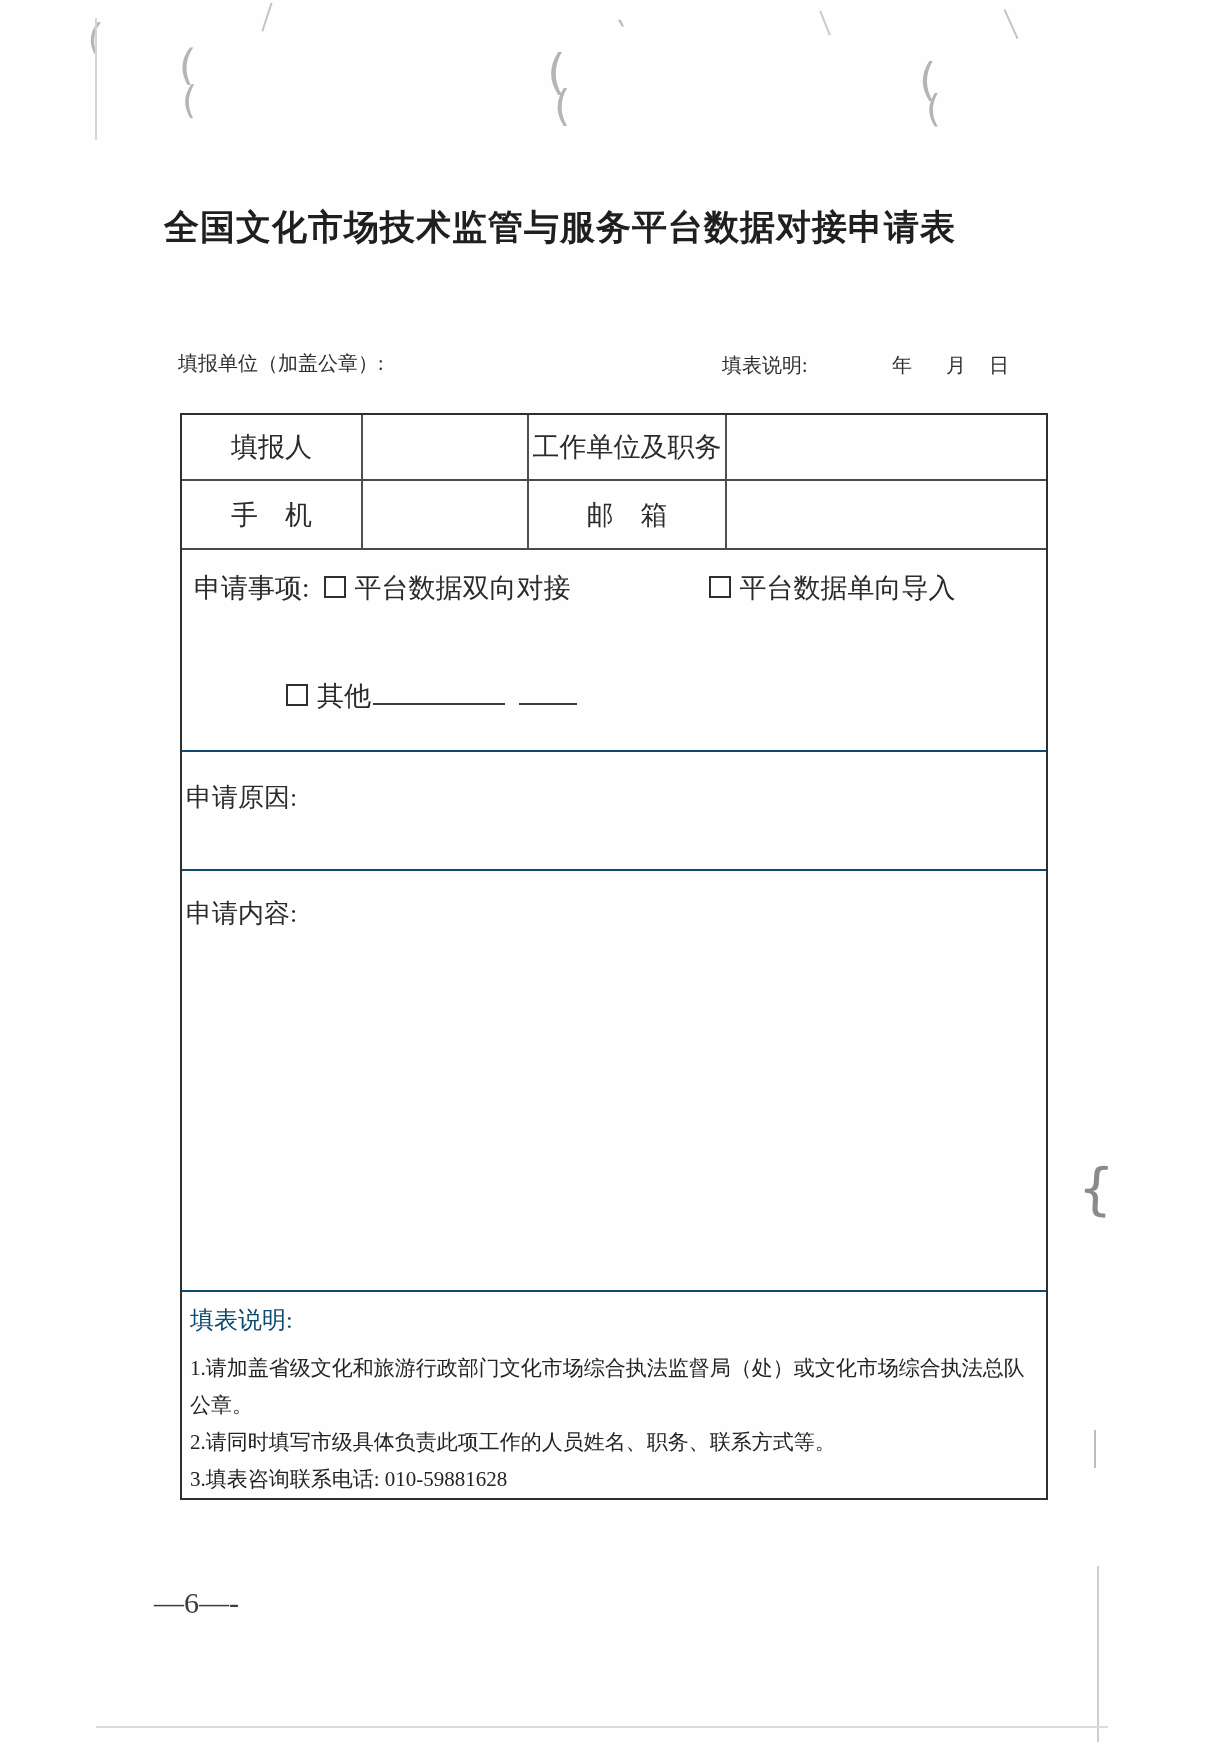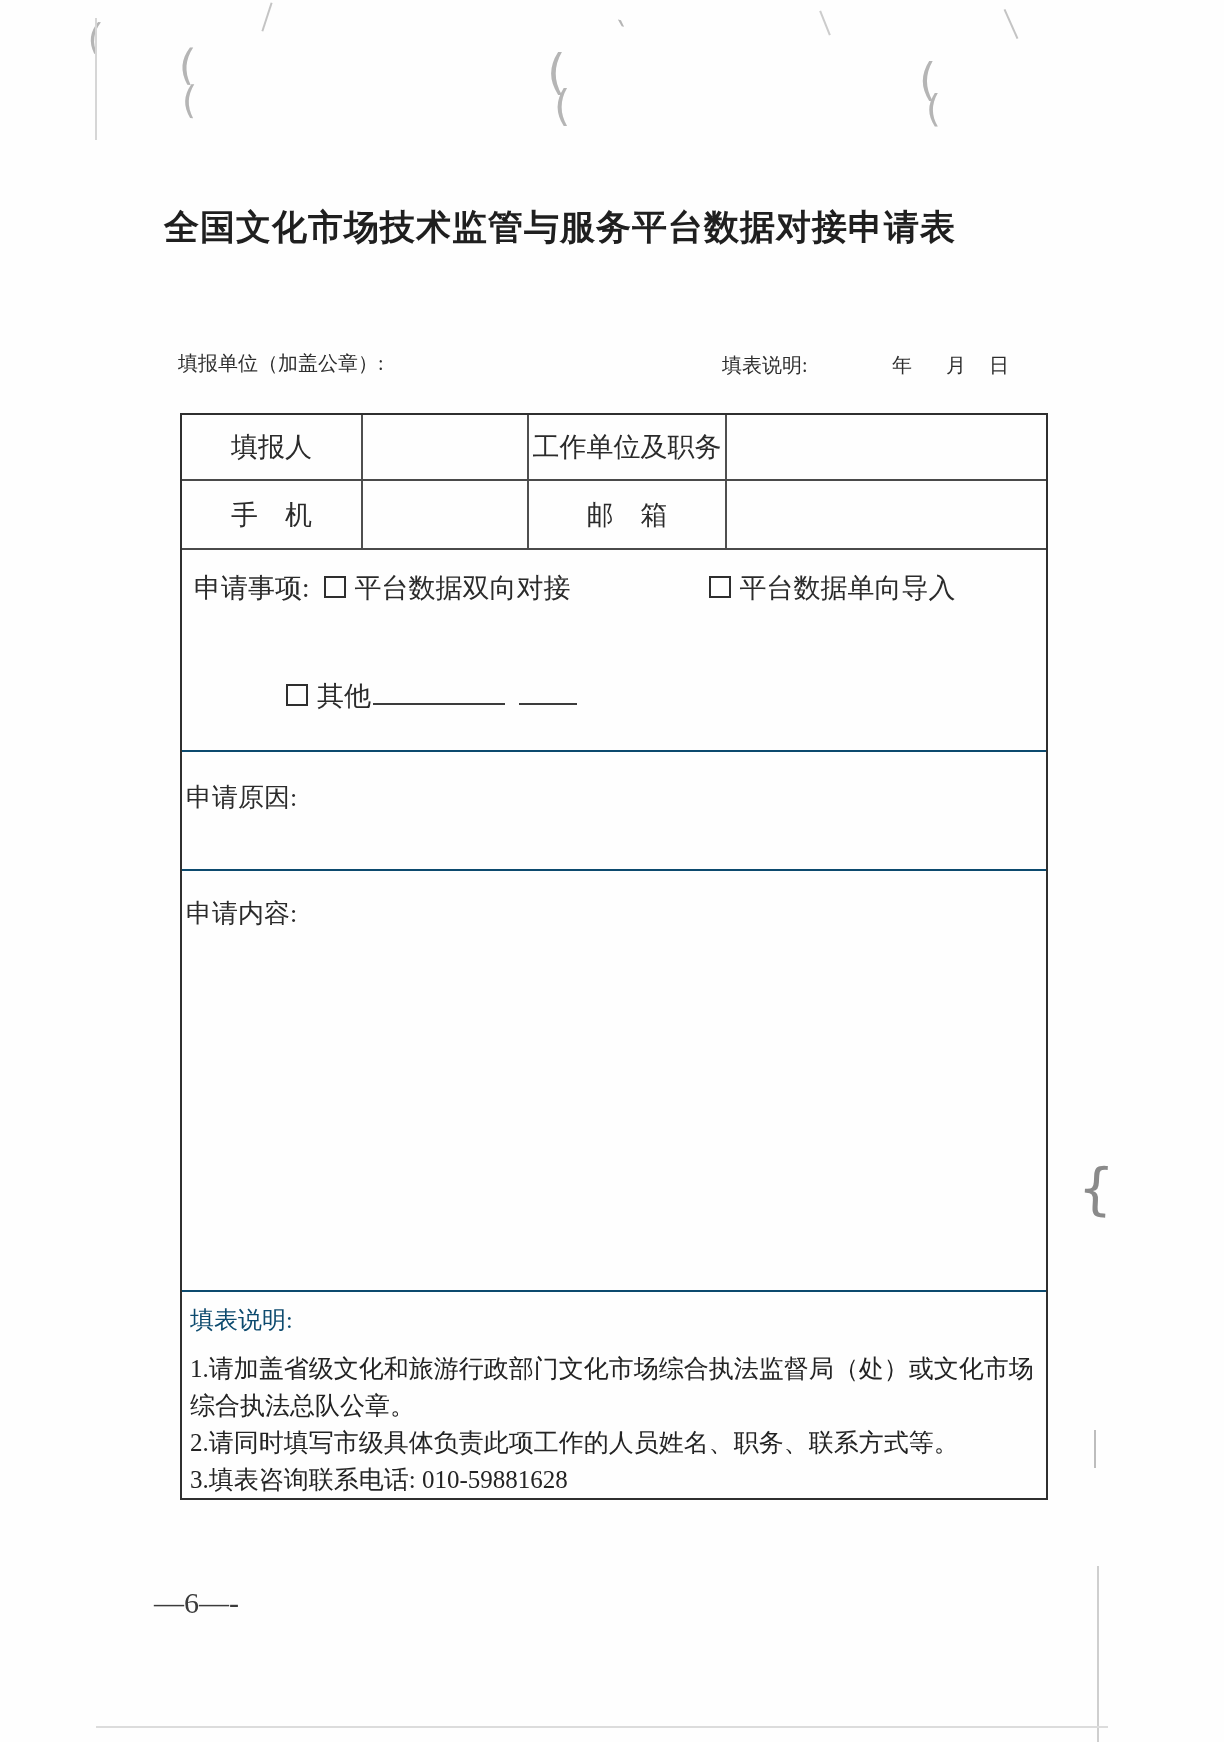--- a/index.html
+++ b/index.html
@@ -58,21 +58,21 @@
     background:transparent;
   }
   .ul-seg{display:inline-block;height:24px;border-bottom:2px solid #3c3c3c;vertical-align:baseline;}
   .ul-a{width:132px;margin-left:2px;}
   .ul-b{width:58px;margin-left:14px;}
   .sec-label{position:absolute;left:4px;font-size:26px;color:#2b2b2b;}
   .reason-label{top:28px;}
   .content-label{top:25px;}
   .notes-wrap{padding:12px 10px 0 8px;}
   .notes-title{font-size:24px;color:#0c4a6e;}
-  .note-item{font-size:25px;line-height:37px;color:#232323;}
+  .note-item{font-size:21px;line-height:37px;color:#232323;}
   .note-first{margin-top:14px;}
   
   .page-number{
     position:absolute;left:154px;top:1586px;
     font-size:30px;color:#3b3b3b;letter-spacing:0px;
     font-family:"Liberation Serif","DejaVu Serif",serif;
   }
   
   .art{position:absolute;color:#b5b5b5;font-family:"DejaVu Sans",sans-serif;pointer-events:none;}
   .a-par{font-weight:400;}

